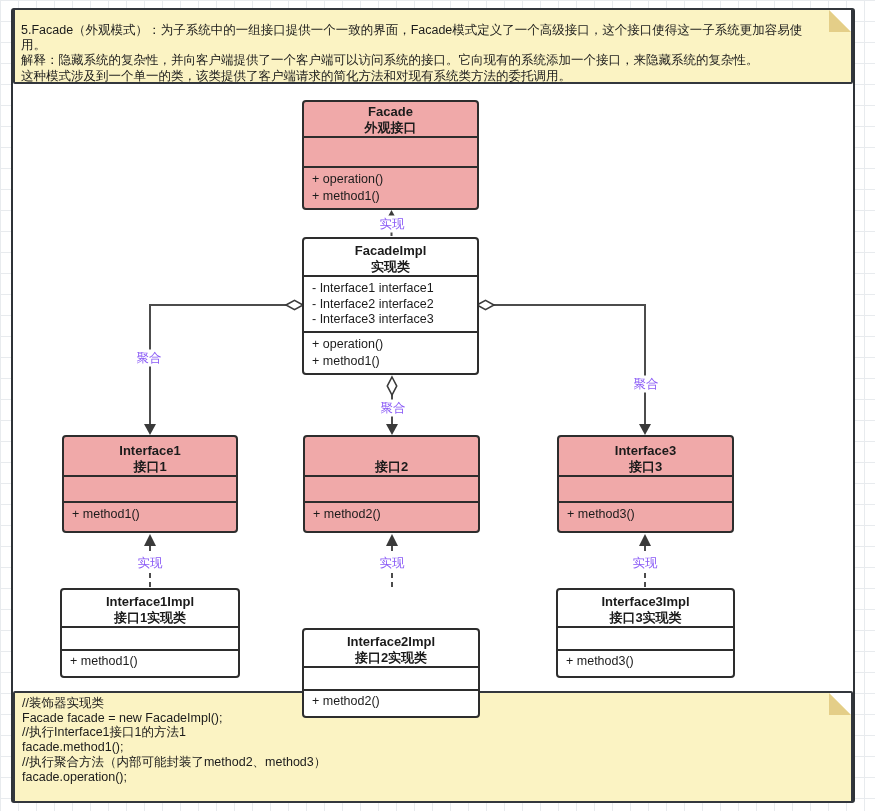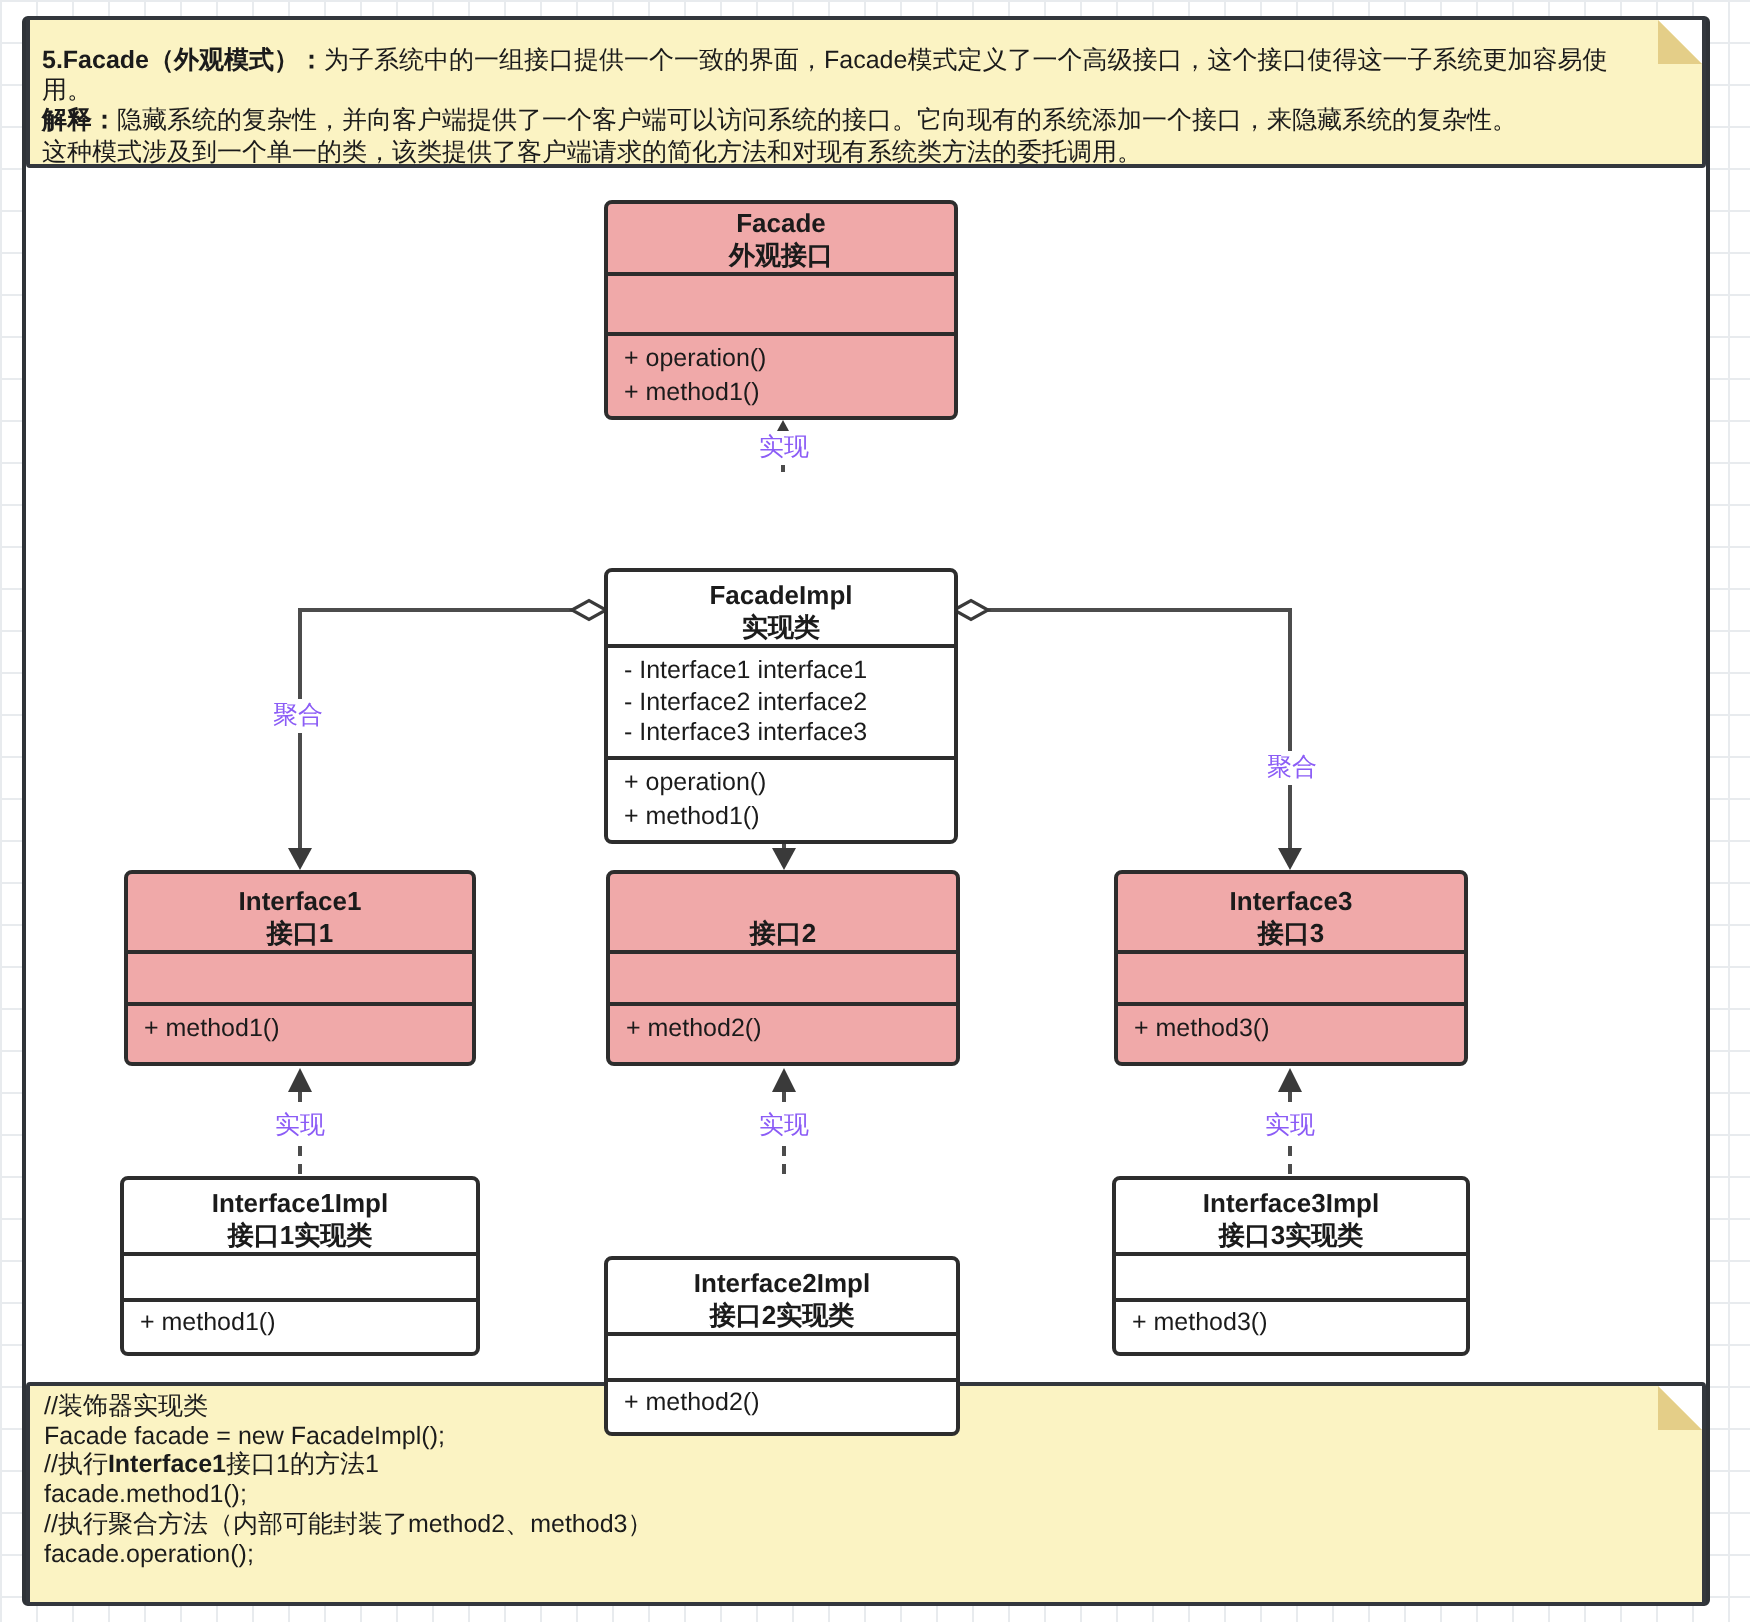--- a/index.html
+++ b/index.html
@@ -37,21 +37,21 @@
     background:#ffffff;
     clip-path: polygon(0 0, 100% 0, 100% 100%);
   }
   .note .fold {
     position:absolute; top:0; right:0; width:22px; height:22px;
     background:#e4ce88;
     clip-path: polygon(0 0, 100% 100%, 0 100%);
   }
   #note-top { top:-2px; height:76px; font-size:12.5px; line-height:15.2px; padding:13px 26px 0 6px; }
   #note-bottom { bottom:-2px; height:112px; font-size:12.5px; line-height:14.7px; padding:3px 26px 0 7px; }
-  .b { font-weight:bold; }
+  .b { font-weight:normal; }
   
   .uml-box {
     position:absolute;
     border:2px solid #2d2d2d;
     border-radius:4px;
     background:#ffffff;
     overflow:hidden;
   }
   .uml-box.pink { background:#f0a9a9; }
   .uml-title {
@@ -133,21 +133,21 @@
       <div>Facade</div>
       <div>外观接口</div>
     </div>
     <div class="uml-attrs" style="height:30px;"></div>
     <div class="uml-methods">
       <div>+ operation()</div>
       <div>+ method1()</div>
     </div>
   </div>
 
-  <div class="uml-box" style="left:302px; top:237px; width:177px; height:138px;margin-top:47px;">
+  <div class="uml-box" style="left:302px; top:237px; width:177px; height:138px;">
     <div class="uml-title" style="height:38px;">
       <div>FacadeImpl</div>
       <div>实现类</div>
     </div>
     <div class="uml-attrs" style="height:56px;">
       <div>- Interface1 interface1</div>
       <div>- Interface2 interface2</div>
       <div>- Interface3 interface3</div>
     </div>
     <div class="uml-methods">

